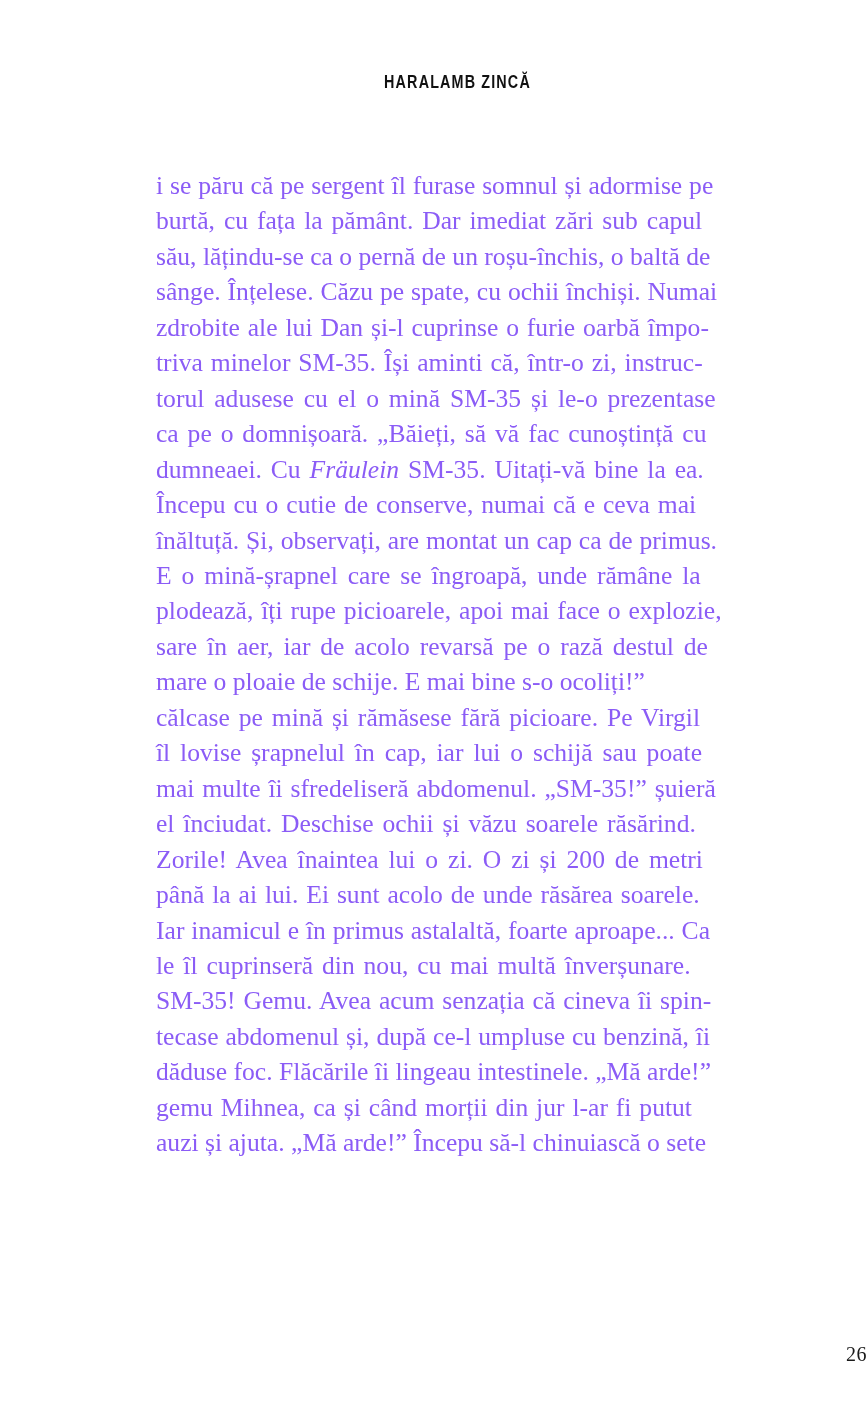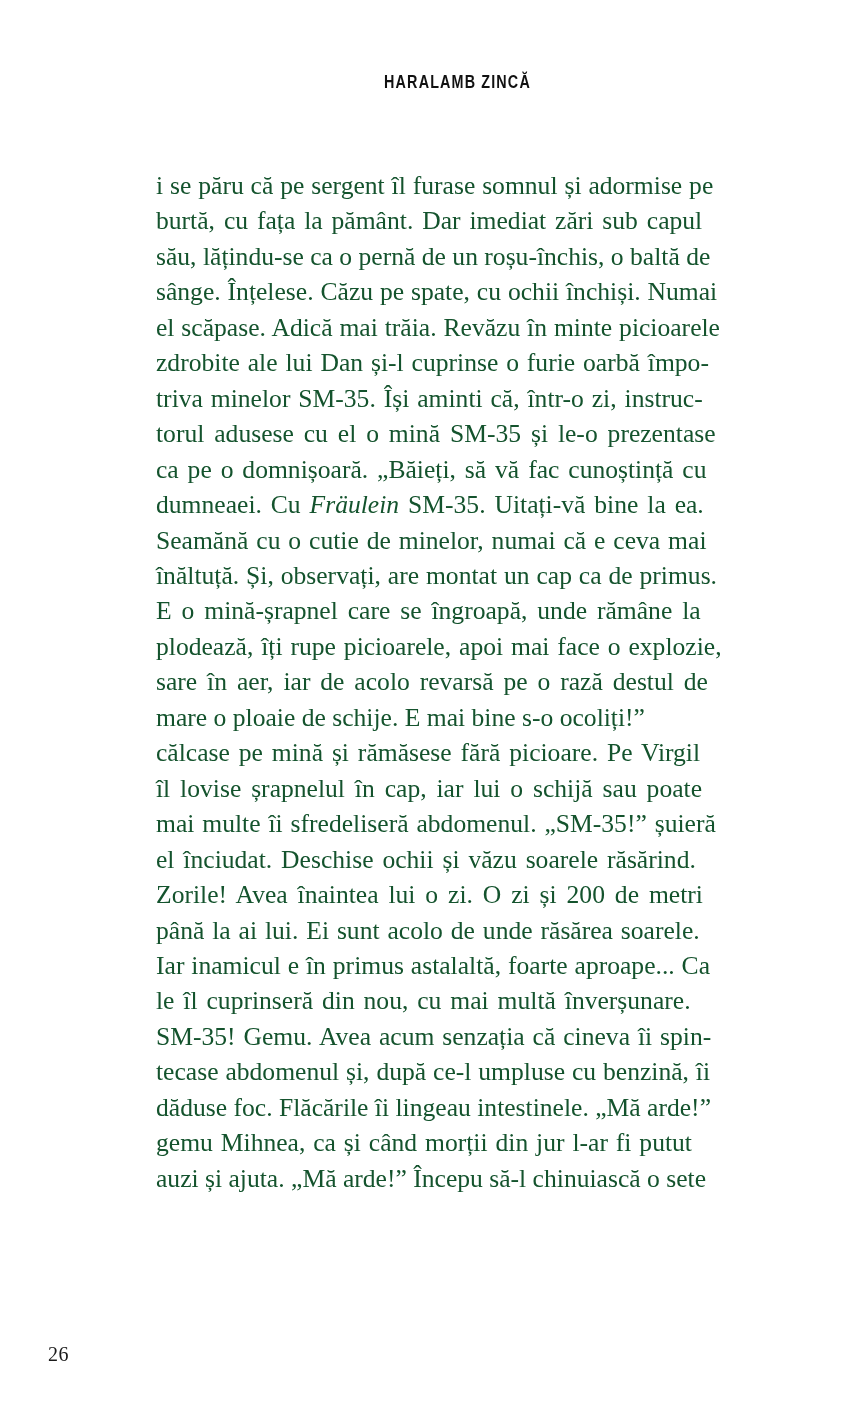--- a/index.html
+++ b/index.html
@@ -48,21 +48,21 @@
     left: 108px;
     top: 168px;
     width: 636px;
   }
 
   .line {
     font-size: 25.6px;
     line-height: 35.45px;
     white-space: nowrap;
     letter-spacing: 0px;
-    color: #14532d;
+    color: #8b5cf6;
   }
 
   
   .w1 { word-spacing: 0.5px; }
   .w2 { word-spacing: 1.5px; }
   .w3 { word-spacing: 2.5px; }
   .w4 { word-spacing: 3.5px; }
   .w0 { word-spacing: 0px; }
 
   .indent {
@@ -73,48 +73,47 @@
   .it {
     font-style: italic;
   }
 
   
   .folio {
     position: absolute;
     top: 1343px;
     left: 0;
     right: 0;
-    text-align: left;
+    text-align: right;
     font-size: 20px;
     color: #1a1a1a;
     letter-spacing: 0.5px;
   }
 </style>
 </head>
 <body>
 
 <div class="page">
 
   <div class="running-head">HARALAMB ZINCĂ</div>
 
   <div class="text-block">
 
     <div class="line w1">i se păru că pe sergent îl furase somnul și adormise pe</div>
     <div class="line w3">burtă, cu fața la pământ. Dar imediat zări sub capul</div>
     <div class="line w0">său, lățindu-se ca o pernă de un roșu-închis, o baltă de</div>
     <div class="line w1">sânge. Înțelese. Căzu pe spate, cu ochii închiși. Numai</div>
-    <div class="line w1">el scăpase. Adică mai trăia. Revăzu în minte picioarele</div>
     <div class="line w2">zdrobite ale lui Dan și-l cuprinse o furie oarbă împo-</div>
     <div class="line w2">triva minelor SM-35. Își aminti că, într-o zi, instruc-</div>
     <div class="line w4">torul adusese cu el o mină SM-35 și le-o prezentase</div>
     <div class="line w3">ca pe o domnișoară. „Băieți, să vă fac cunoștință cu</div>
 
     <div class="line w3"><span>dumneaei. Cu </span><span class="it">Fräulein</span><span> SM-35. Uitați-vă bine la ea.</span></div>
 
-    <div class="line w2">Seamănă cu o cutie de minelor, numai că e ceva mai</div>
+    <div class="line w2">Începu cu o cutie de conserve, numai că e ceva mai</div>
     <div class="line w1">înăltuță. Și, observați, are montat un cap ca de primus.</div>
     <div class="line w4">E o mină-șrapnel care se îngroapă, unde rămâne la</div>
     <div class="line w2">plodează, îți rupe picioarele, apoi mai face o explozie,</div>
     <div class="line w4">sare în aer, iar de acolo revarsă pe o rază destul de</div>
     <div class="line w0">mare o ploaie de schije. E mai bine s-o ocoliți!”</div>
 
 
     <div class="line w3">călcase pe mină și rămăsese fără picioare. Pe Virgil</div>
     <div class="line w4">îl lovise șrapnelul în cap, iar lui o schijă sau poate</div>
     <div class="line w2">mai multe îi sfredeliseră abdomenul. „SM-35!” șuieră</div>

